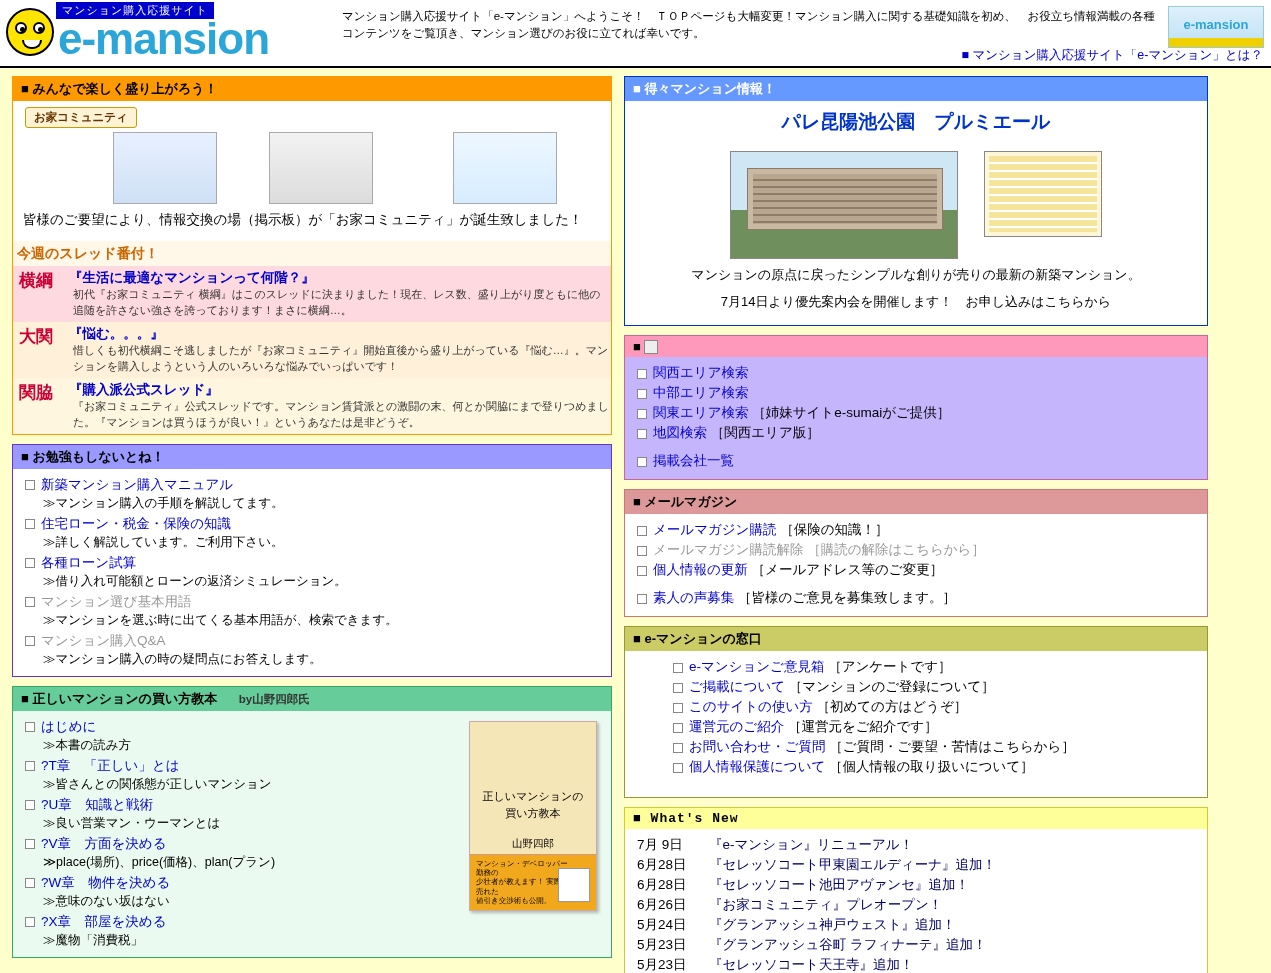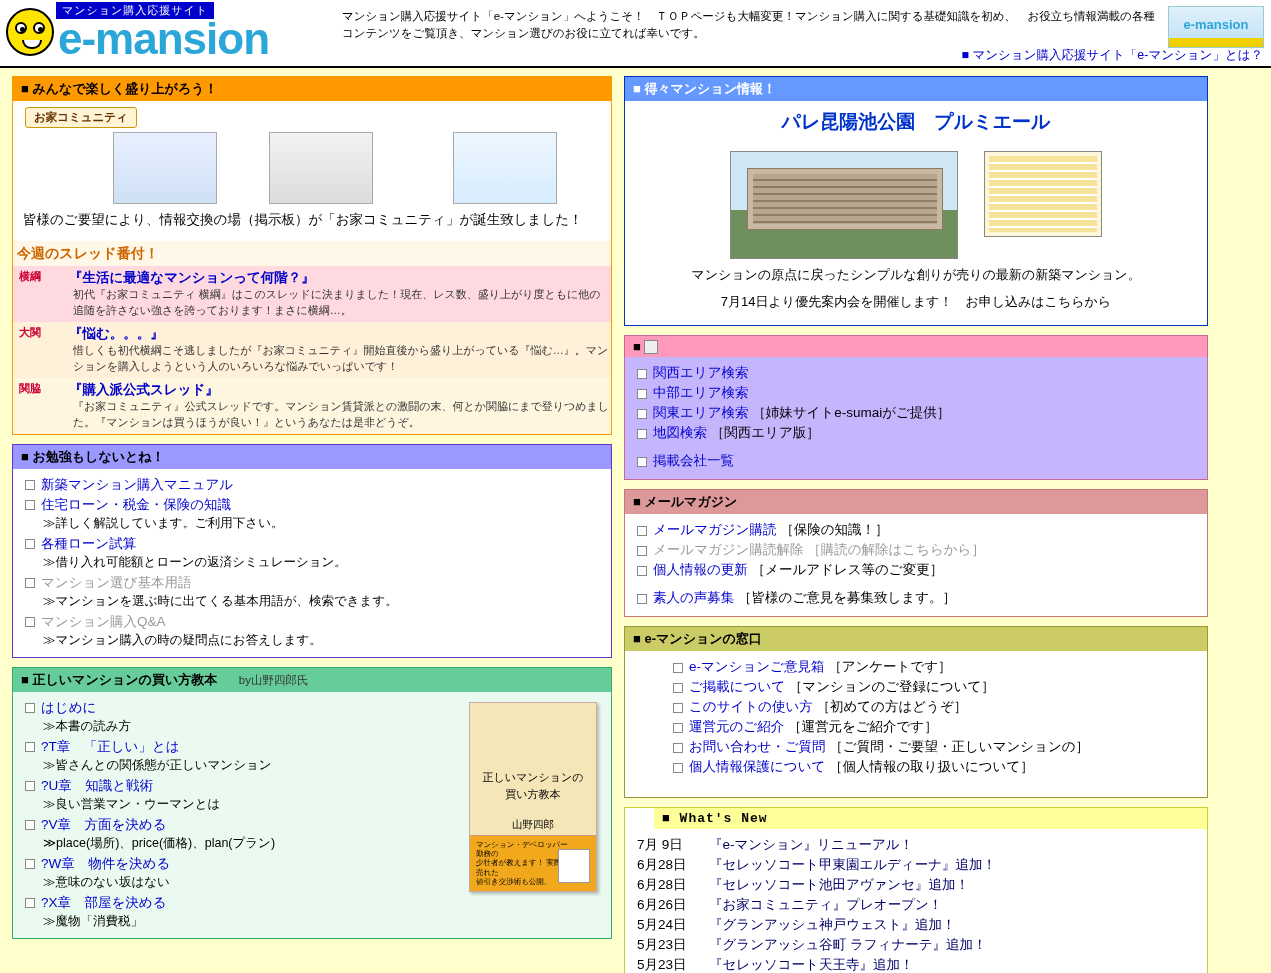--- a/index.html
+++ b/index.html
@@ -78,38 +78,38 @@
     margin:4px 0 2px 4px;
   }
   .comm-art { height:74px; position:relative; margin:2px 0 4px 0; }
   .art-img { position:absolute; top:0; border:1px solid #aaa; background:#f7f7f7; }
   .comm-text { font-size:13.5px; line-height:1.55; padding:0 2px 4px 2px; }
   .thread-title {
     color:#cc6600; font-weight:bold; font-size:14px; padding:4px 16px 3px 4px;
     background:#fff7e8;
   }
   .thread-row { display:flex; padding:3px 2px; }
-  .thread-rank { width:54px; flex:0 0 54px; font-weight:bold; color:#cc0033; font-size:11px; padding-left:4px;}
+  .thread-rank { width:54px; flex:0 0 54px; font-weight:bold; color:#cc0033; font-size:17px; padding-left:4px;}
   .thread-main { flex:1; }
   .thread-name { color:#0000cc; font-weight:bold; font-size:13.5px; }
   .thread-desc { font-size:11px; line-height:1.45; color:#333; padding-left:4px; }
   .tr-yokozuna { background:#ffd9e0; }
   .tr-ozeki { background:#fff0d9; }
   .tr-sekiwake { background:#fff6e0; }
   
   .p-study { border:1px solid #6633cc; }
   .p-study .panel-head { background:#9999ff; }
   .link-row { padding:1px 2px 1px 4px; font-size:13.5px; color:#0000cc; }
   .link-row .cb { display:inline-block; width:10px; height:10px; border:1px solid #888; background:#fff; margin-right:6px; vertical-align:middle; }
   .sub-row { font-size:12.5px; padding:0 0 2px 22px; color:#000; }
   .grey { color:#999; }
   
   .p-book { border:1px solid #33aa66; background:#eafaf0; }
   .p-book .panel-head { background:#66cc99; }
-  .p-book .by { font-weight:normal; font-size:11.5px; margin-left:18px; color:#333; }
+  .p-book .by { font-weight:bold; font-size:11.5px; margin-left:18px; color:#333; }
   .book-wrap { display:flex; }
   .book-links { flex:1; }
   .book-img {
     width:128px; flex:0 0 128px; height:190px; margin:4px 6px 4px 0;
     background:#f5e6b8; border:1px solid #caa; position:relative;
     box-shadow:2px 2px 3px rgba(0,0,0,.25);
   }
   .book-img .bi-title { text-align:center; font-size:11px; padding-top:30px; line-height:1.6; color:#000; }
   .book-img .bi-author { text-align:center; font-size:10.5px; padding-top:14px; }
   .book-img .bi-band { position:absolute; left:0; right:0; bottom:0; height:56px; background:#f2a81d; border-top:1px solid #c98; }
@@ -132,21 +132,21 @@
   .p-search .panel-body { background:#c4b5fd; }
   .p-mail { border:1px solid #cc7777; }
   .p-mail .panel-head { background:#dd9999; }
   .p-mado { border:1px solid #999933; }
   .p-mado .panel-head { background:#cccc66; }
   .p-whats { border:1px solid #cccc33; }
   .p-whats .panel-head { background:#ffff99; }
   .whats-row { display:flex; font-size:13.5px; padding:1px 0 1px 4px; }
   .whats-date { width:72px; flex:0 0 72px; }
   .whats-text { color:#000066; }
-  .mono-head { font-family:"Liberation Mono", monospace; letter-spacing:1px;margin-left:29px; }
+  .mono-head { font-family:"Liberation Mono", monospace; letter-spacing:1px; }
 </style>
 </head>
 <body>
 
 <div class="header">
   <div class="logo-box">
     <div class="logo-tag">マンション購入応援サイト</div>
     <div class="logo-face">
       <span class="eye l">
           <i></i>
@@ -210,20 +210,21 @@
         </div>
       </div>
     </div>
 
     <div class="panel p-study">
       <div class="panel-head">■ お勉強もしないとね！</div>
       <div class="panel-body">
         <div class="link-row">
           <span class="cb"></span><span>新築マンション購入マニュアル</span>
         </div>
+        <div class="sub-row">≫マンション購入の手順を解説してます。</div>
         <div class="link-row">
           <span class="cb"></span><span>住宅ローン・税金・保険の知識</span>
         </div>
         <div class="sub-row">≫詳しく解説しています。ご利用下さい。</div>
         <div class="link-row">
           <span class="cb"></span><span>各種ローン試算</span>
         </div>
         <div class="sub-row">≫借り入れ可能額とローンの返済シミュレーション。</div>
         <div class="link-row grey">
           <span class="cb"></span><span>マンション選び基本用語</span>
@@ -364,21 +365,21 @@
         <div class="link-row">
           <span class="cb"></span><span>このサイトの使い方</span>
           <span style="color:#000">［初めての方はどうぞ］</span>
         </div>
         <div class="link-row">
           <span class="cb"></span><span>運営元のご紹介</span>
           <span style="color:#000">［運営元をご紹介です］</span>
         </div>
         <div class="link-row">
           <span class="cb"></span><span>お問い合わせ・ご質問</span>
-          <span style="color:#000">［ご質問・ご要望・正しいマンションの］</span>
+          <span style="color:#000">［ご質問・ご要望・苦情はこちらから］</span>
         </div>
         <div class="link-row">
           <span class="cb"></span><span>個人情報保護について</span>
           <span style="color:#000">［個人情報の取り扱いについて］</span>
         </div>
       </div>
     </div>
 
     <div class="panel p-whats">
       <div class="panel-head mono-head">■ What's New</div>

